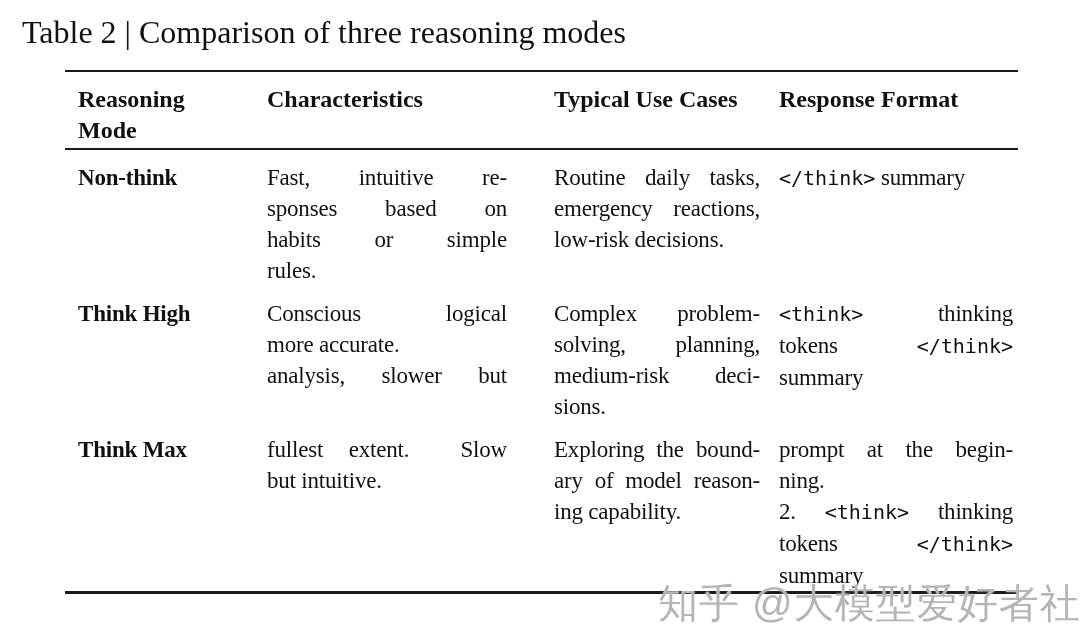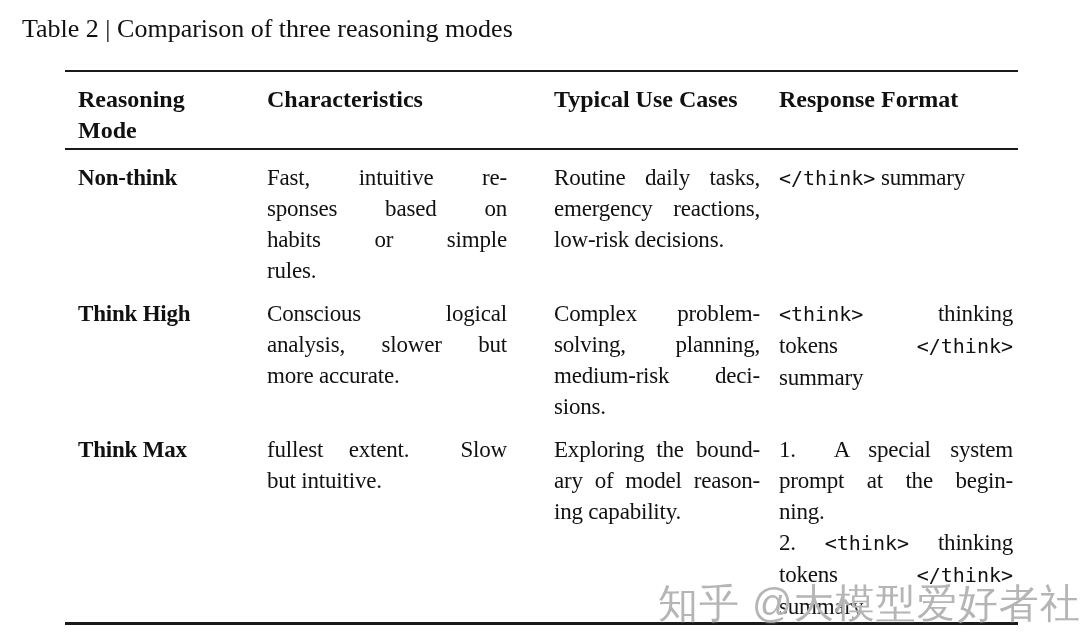--- a/index.html
+++ b/index.html
@@ -9,21 +9,21 @@
     height: 642px;
     background: var(--bg, #ffffff);
     color: var(--text, #111111);
     font-family: "Liberation Serif", "DejaVu Serif", serif;
     overflow: hidden;
   }
   .title {
     position: absolute;
     left: 22px;
     top: 14px;
-    font-size: 26px;
+    font-size: 32px;
     white-space: nowrap;
   }
   .table {
     position: absolute;
     left: 65px;
     top: 70px;
     width: 953px;
     border-top: 2px solid var(--rule, #1a1a1a);
     border-bottom: 3px solid var(--rule, #1a1a1a);
   }
@@ -111,22 +111,22 @@
           <div class="cell c4">
             <div class="ln"><span class="mono">&lt;/think&gt;</span> summary</div>
           </div>
         </div>
         <div class="trow">
           <div class="cell c1 col-mode">
             <div class="ln">Think High</div>
           </div>
           <div class="cell c2">
             <div class="ln j">Conscious logical</div>
+            <div class="ln">more accurate.</div>
             <div class="ln j">analysis, slower but</div>
-            <div class="ln">more accurate.</div>
           </div>
           <div class="cell c3">
             <div class="ln j">Complex problem-</div>
             <div class="ln j">solving, planning,</div>
             <div class="ln j">medium-risk deci-</div>
             <div class="ln">sions.</div>
           </div>
           <div class="cell c4">
             <div class="ln j"><span class="mono">&lt;think&gt;</span> thinking</div>
             <div class="ln j">tokens <span class="mono">&lt;/think&gt;</span></div>
@@ -140,21 +140,20 @@
           <div class="cell c2">
             <div class="ln j">fullest extent.&nbsp; Slow</div>
             <div class="ln">but intuitive.</div>
           </div>
           <div class="cell c3">
             <div class="ln j">Exploring the bound-</div>
             <div class="ln j">ary of model reason-</div>
             <div class="ln">ing capability.</div>
           </div>
           <div class="cell c4">
-            <div class="ln j">1.&nbsp; A special system</div>
             <div class="ln j">prompt at the begin-</div>
             <div class="ln">ning.</div>
             <div class="ln j">2. <span class="mono">&lt;think&gt;</span> thinking</div>
             <div class="ln j">tokens <span class="mono">&lt;/think&gt;</span></div>
             <div class="ln">summary</div>
           </div>
         </div>
       </div>
   </div>
 

